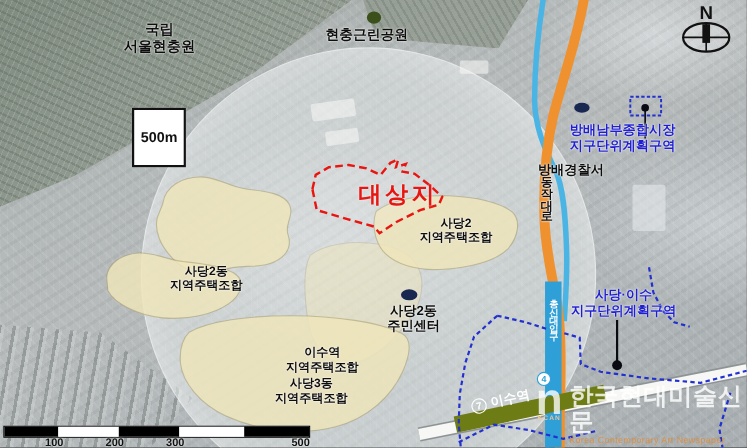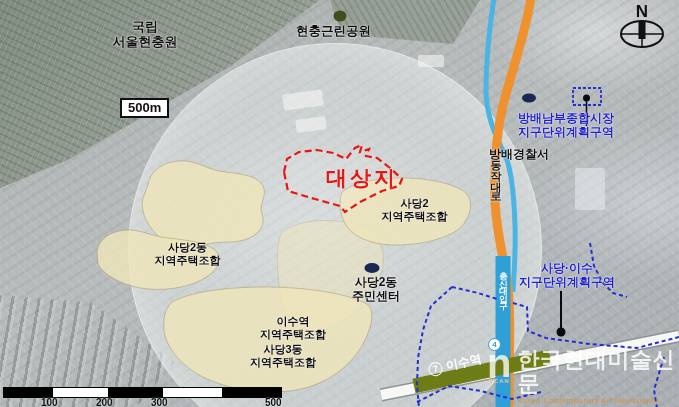--- a/index.html
+++ b/index.html
@@ -35,21 +35,21 @@
   .radius-circle{position:absolute;left:128px;top:43px;width:412px;height:412px;border-radius:50%;
     background:rgba(241,244,245,.40);border:1px solid rgba(255,255,255,.5);
     box-shadow:inset 0 0 40px rgba(255,255,255,.35);}
   .blob{position:absolute;background:rgba(250,250,248,.55);border-radius:2px;}
   svg.overlay{position:absolute;left:0;top:0;}
   .lbl{position:absolute;font-weight:bold;color:#0d0d0d;text-align:center;line-height:1.14;
     white-space:nowrap;text-shadow:0 0 2px rgba(255,255,255,.95),0 0 1px rgba(255,255,255,.9);}
   .lbl.blue{color:#1f1fd0;}
   .lbl.red{color:#e81510;letter-spacing:3px;text-shadow:0 0 2px rgba(255,255,255,.7);padding-left:29px;}
   .scale-box{position:absolute;left:120px;top:98px;background:#fff;border:2px solid #111;
-    font-weight:bold;font-size:13px;color:#111;padding:0 6px;line-height:16px;}
+    font-weight:bold;font-size:13px;color:#111;padding:17px 6px;line-height:16px;}
   .vroad{position:absolute;writing-mode:vertical-rl;text-orientation:upright;font-weight:bold;}
   .line7-band-label{position:absolute;left:428px;top:356px;transform:rotate(-12deg);
     color:#fff;font-weight:bold;font-size:12px;display:flex;align-items:center;gap:4px;white-space:nowrap;}
   .num-circle{display:inline-block;width:12px;height:12px;border:1.5px solid #fff;border-radius:50%;
     font-size:9px;line-height:12px;text-align:center;font-weight:bold;}
   .line4-logo{position:absolute;left:488px;top:338px;width:11px;height:11px;border-radius:50%;
     background:#fff;border:1.5px solid #2f9fd8;color:#2f9fd8;font-size:8px;line-height:11px;
     text-align:center;font-weight:bold;}
   .scalebar{position:absolute;left:3px;top:387px;width:279px;height:24px;}
   .scalebar .bar{display:flex;height:9px;border:1px solid #000;background:#fff;}

